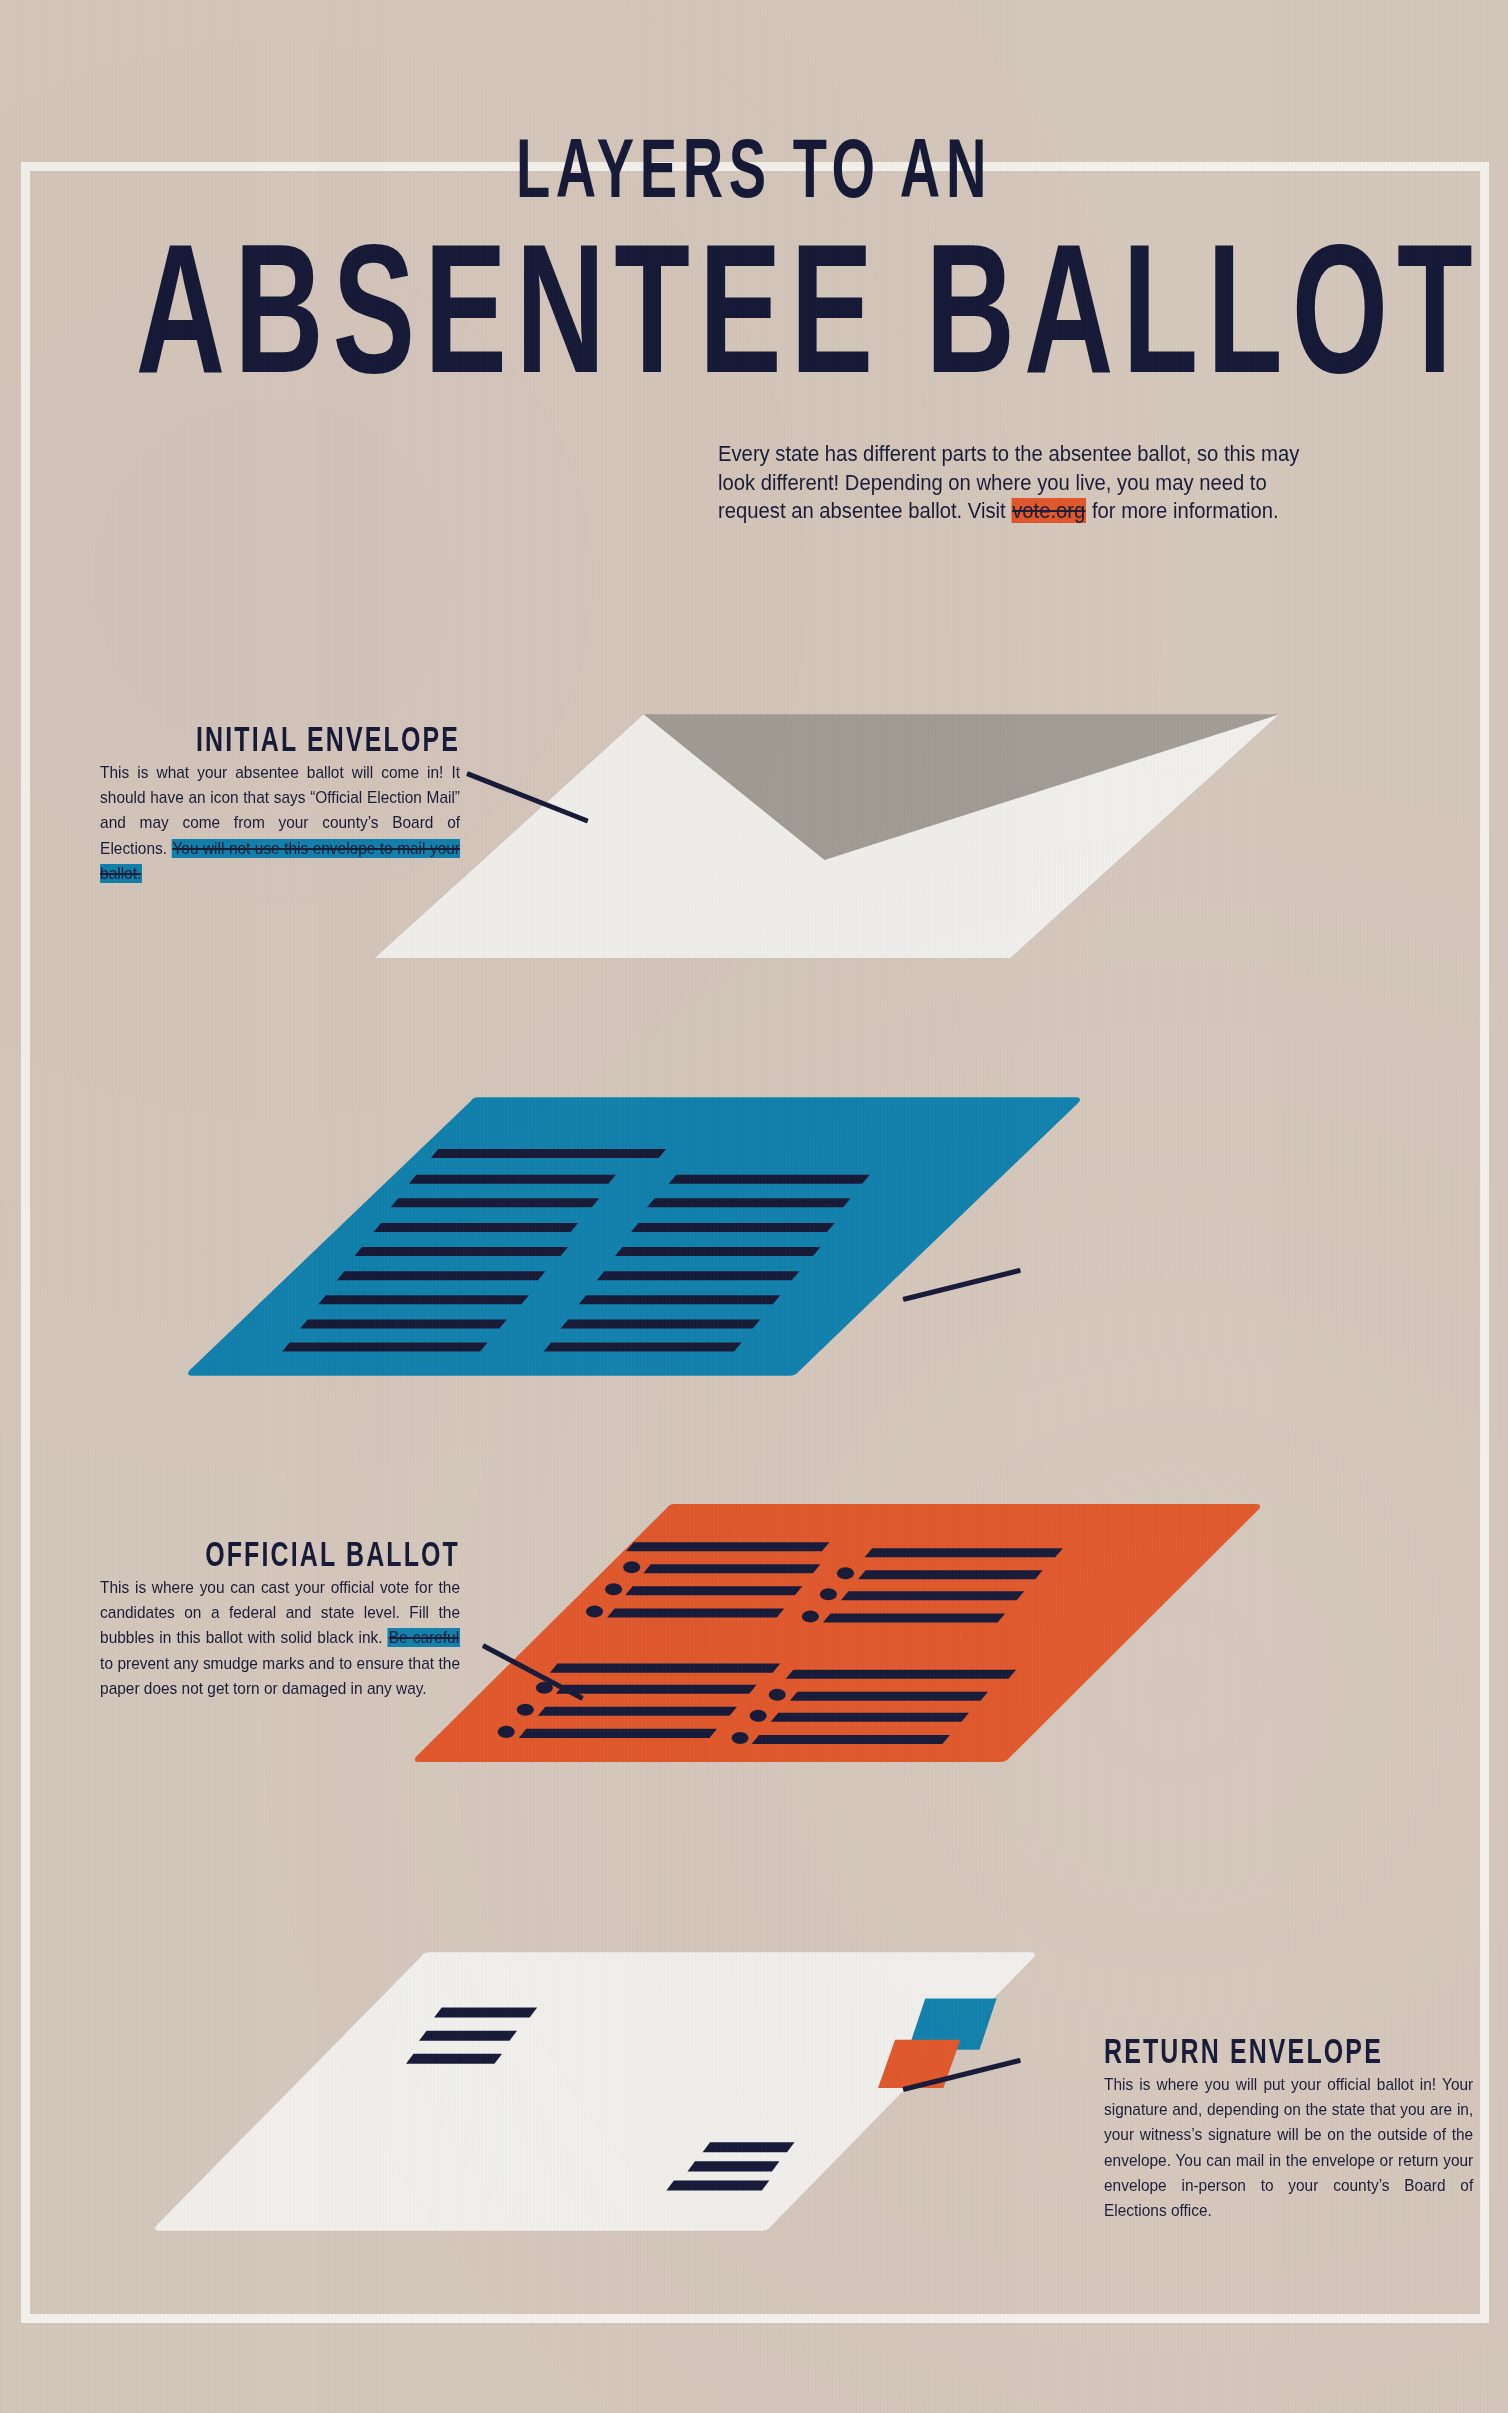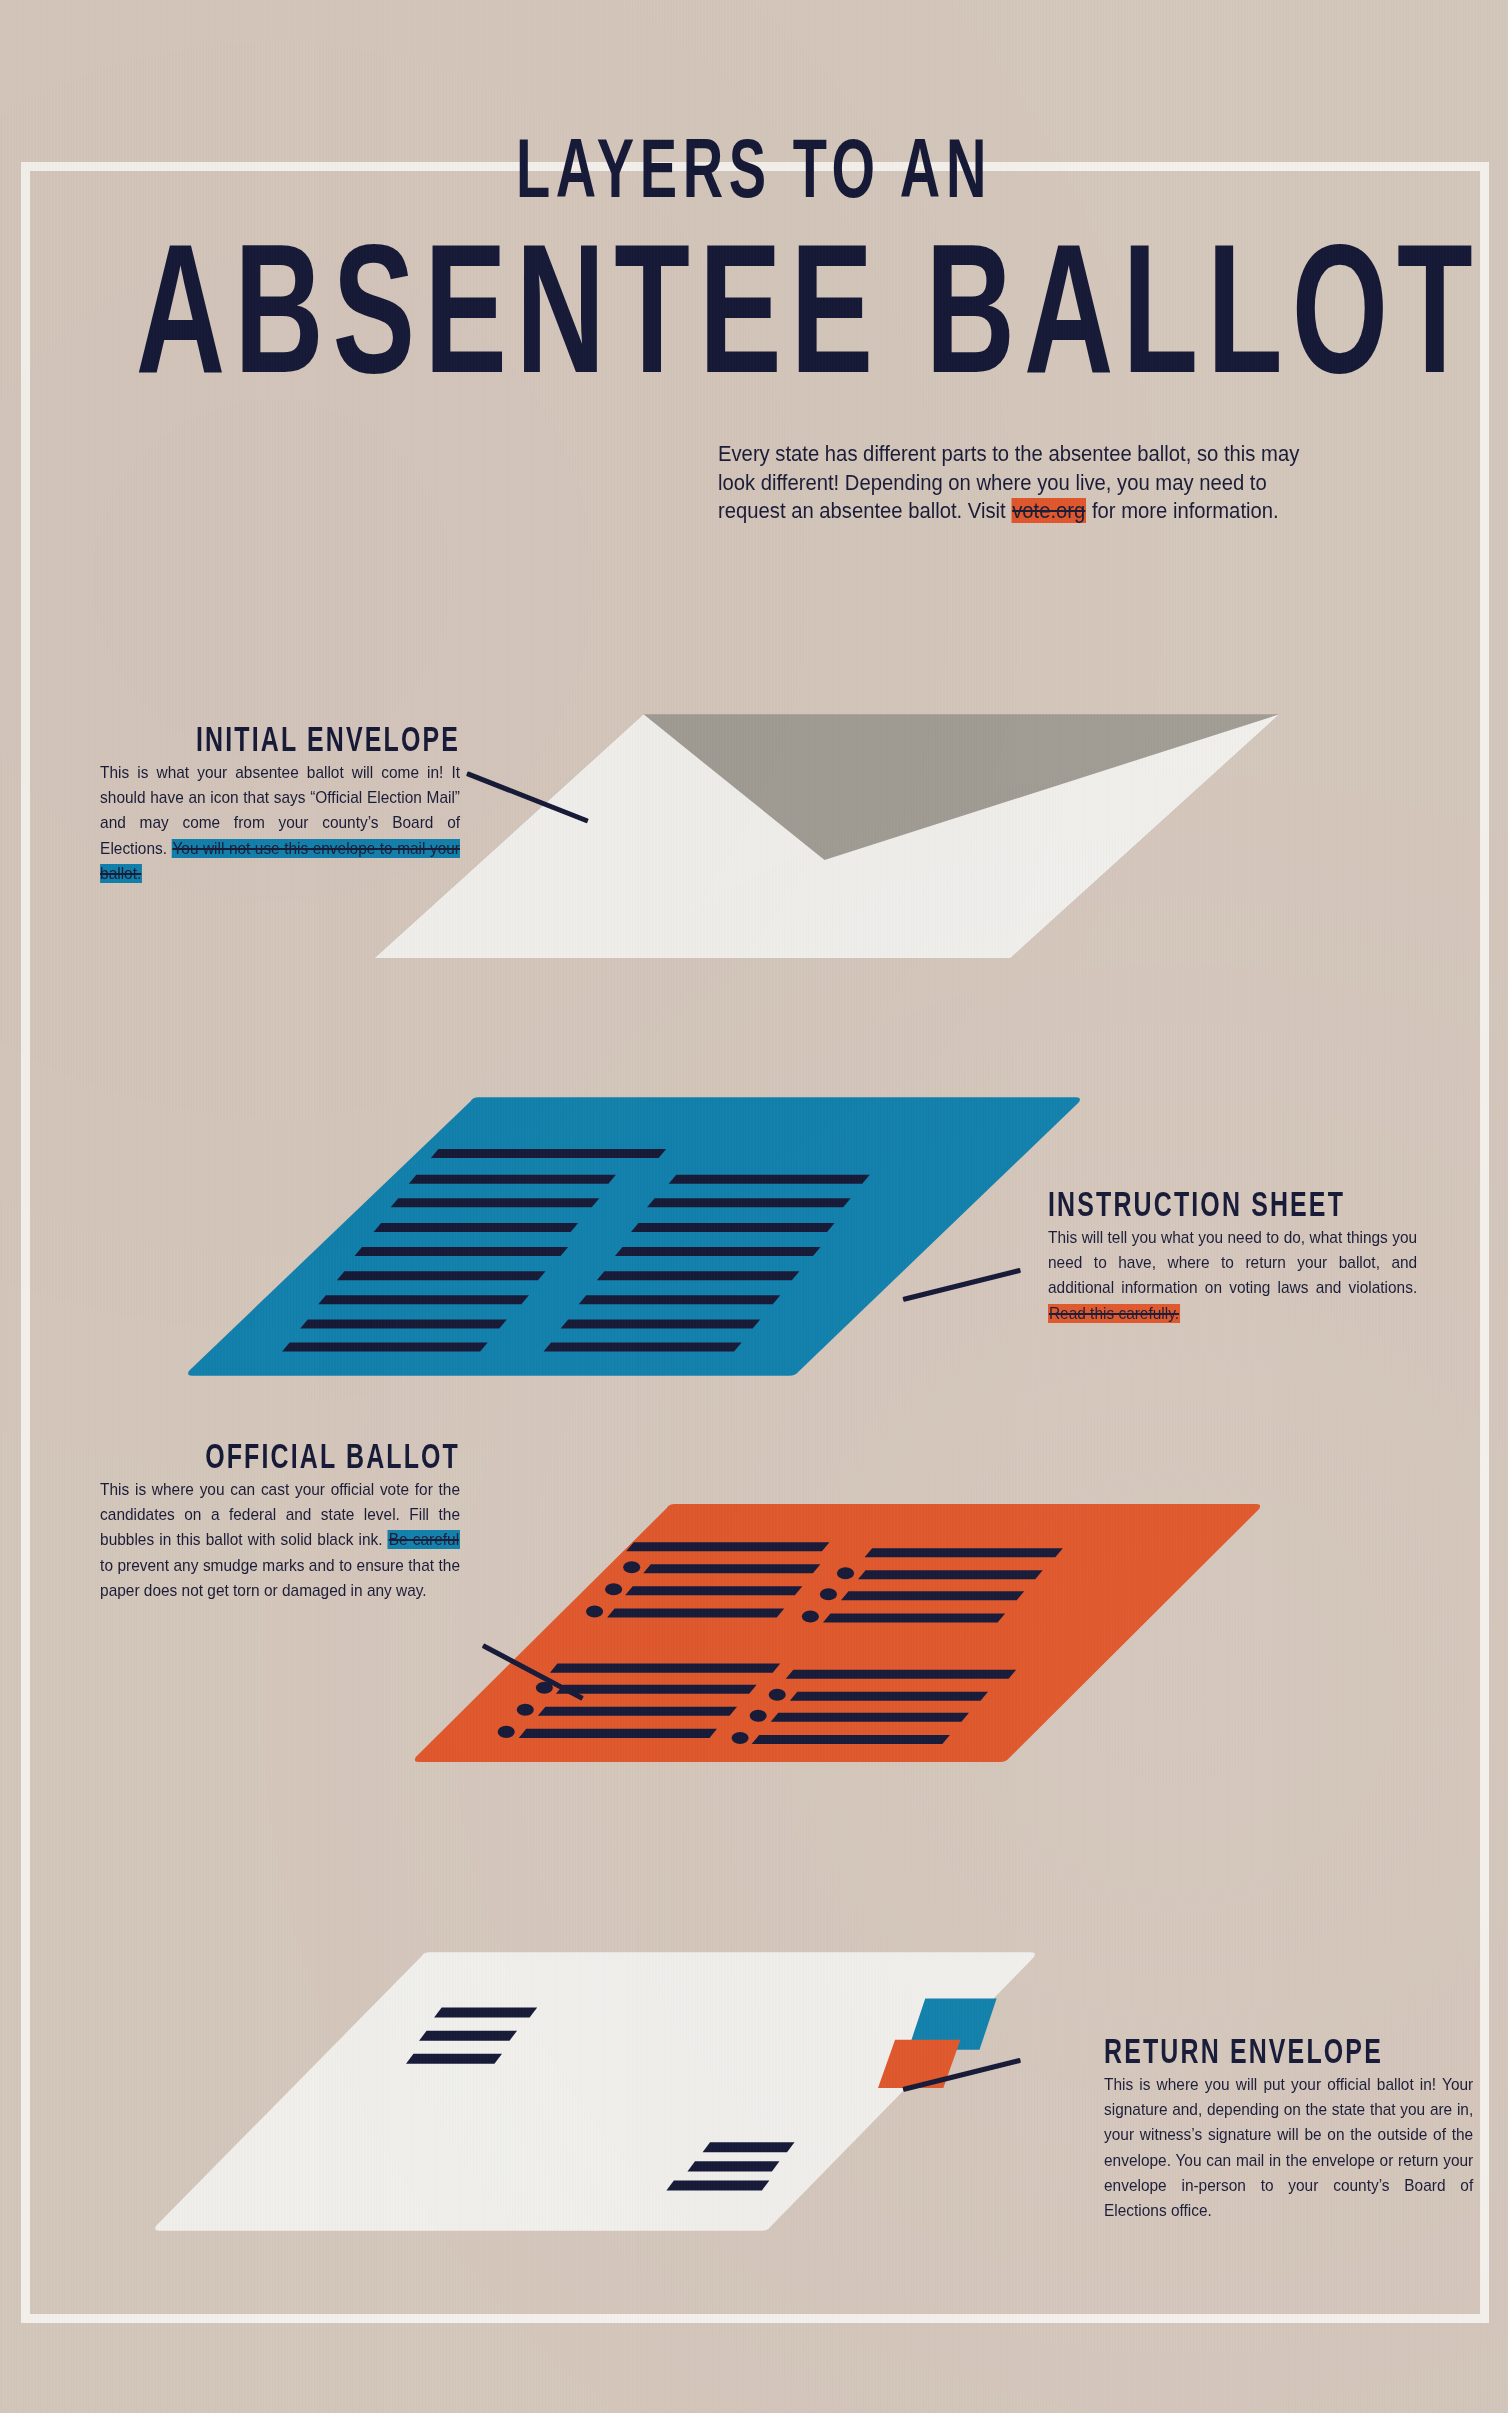--- a/index.html
+++ b/index.html
@@ -71,21 +71,21 @@
     font-size:16.6px;line-height:1.52;color:#1b1c38;
     transform:scaleX(.93);transform-origin:0 0;
   }
   .c-left h2{transform-origin:100% 0;text-align:right;}
   .c-left p{text-align:justify;transform-origin:100% 0;}
   .c-right h2{transform-origin:0 0;text-align:left;}
   .c-right p{text-align:justify;transform-origin:0 0;}
 
   #cal-initial{left:73px;top:699px;width:387px;}
   #cal-instr  {left:1048px;top:1164px;width:397px;}
-  #cal-ballot {left:73px;top:1416px;width:387px;}
+  #cal-ballot {left:73px;top:1514px;width:387px;}
   #cal-return {left:1104px;top:2011px;width:397px;}
 
   
   .leader{position:absolute;background:#171a38;height:4.5px;border-radius:1px;z-index:10;}
 
   
   .art{position:absolute;z-index:6;}
 
   
   #env1{left:342px;top:699px;width:965px;height:282px;}
@@ -147,26 +147,20 @@
         <polygon points="826,396 1212,396 1197,414 811,414"></polygon>
         <polygon points="272,444 668,444 653,462 257,462"></polygon>
         <polygon points="790,444 1172,444 1157,462 775,462"></polygon>
         <polygon points="236,490 630,490 615,508 221,508"></polygon>
         <polygon points="756,490 1135,490 1120,508 741,508"></polygon>
       </g>
     </svg>
   </div>
   <div class="leader" style="left:903px;top:1297px;width:121px;transform:rotate(-14deg);transform-origin:0 50%;"></div>
 
-  <div class="callout c-right" id="cal-instr">
-    <h2>INSTRUCTION SHEET</h2>
-    <p>
-      <span>This will tell you what you need to do, what things you need to have, where to return your ballot, and additional information on voting laws and violations. </span><span class="hl-orange">Read this carefully.</span>
-    </p>
-  </div>
 
   <div class="art" id="sheet-orange">
     <svg width="925" height="261" viewBox="0 0 1840 520">
       <path d="M566,10 Q570,2 582,2 L1740,2 Q1752,2 1746,12 L1248,508 Q1242,516 1230,516 L72,516 Q60,516 66,506 Z" fill="#e2582c"></path>
       <g fill="#171a38">
         <polygon points="500,78 890,78 875,96 485,96"></polygon>
         <polygon points="975,90 1355,90 1340,108 960,108"></polygon>
         <ellipse cx="496" cy="128" rx="17" ry="12"></ellipse>
         <polygon points="534,122 872,122 857,140 519,140"></polygon>
         <ellipse cx="922" cy="140" rx="17" ry="12"></ellipse>

